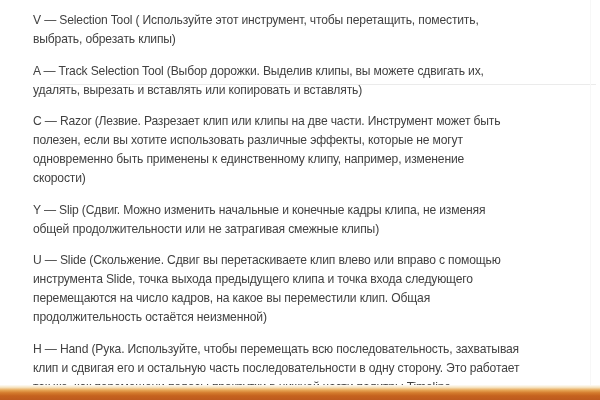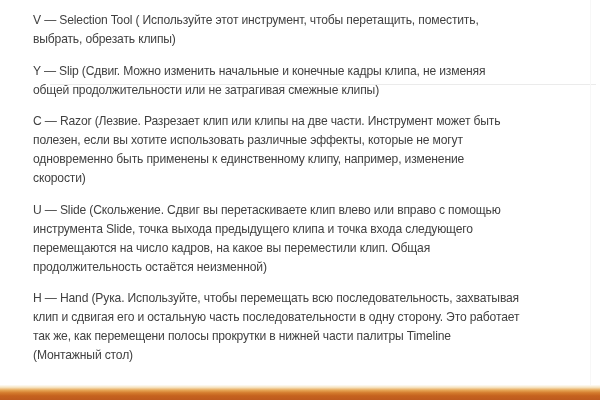--- a/index.html
+++ b/index.html
@@ -62,26 +62,28 @@
       #bd5a1e 100%);
   }
 </style>
 </head>
 <body>
 
 <div class="slide">
   <div class="content">
     <p class="item">V — Selection Tool ( Используйте этот инструмент, чтобы перетащить, поместить,
 выбрать, обрезать клипы)</p>
-    <p class="item">Y — Slip (Сдвиг. Можно изменить начальные и конечные кадры клипа, не изменяя
-общей продолжительности или не затрагивая смежные клипы)</p>
+    <p class="item">A — Track Selection Tool (Выбор дорожки. Выделив клипы, вы можете сдвигать их,
+удалять, вырезать и вставлять или копировать и вставлять)</p>
     <p class="item">C — Razor (Лезвие. Разрезает клип или клипы на две части. Инструмент может быть
 полезен, если вы хотите использовать различные эффекты, которые не могут
 одновременно быть применены к единственному клипу, например, изменение
 скорости)</p>
+    <p class="item">Y — Slip (Сдвиг. Можно изменить начальные и конечные кадры клипа, не изменяя
+общей продолжительности или не затрагивая смежные клипы)</p>
     <p class="item">U — Slide (Скольжение. Сдвиг вы перетаскиваете клип влево или вправо с помощью
 инструмента Slide, точка выхода предыдущего клипа и точка входа следующего
 перемещаются на число кадров, на какое вы переместили клип. Общая
 продолжительность остаётся неизменной)</p>
     <p class="item">H — Hand (Рука. Используйте, чтобы перемещать всю последовательность, захватывая
 клип и сдвигая его и остальную часть последовательности в одну сторону. Это работает
 так же, как перемещени полосы прокрутки в нижней части палитры Timeline
 (Монтажный стол)</p>
   </div>
   <div class="divider"></div>

